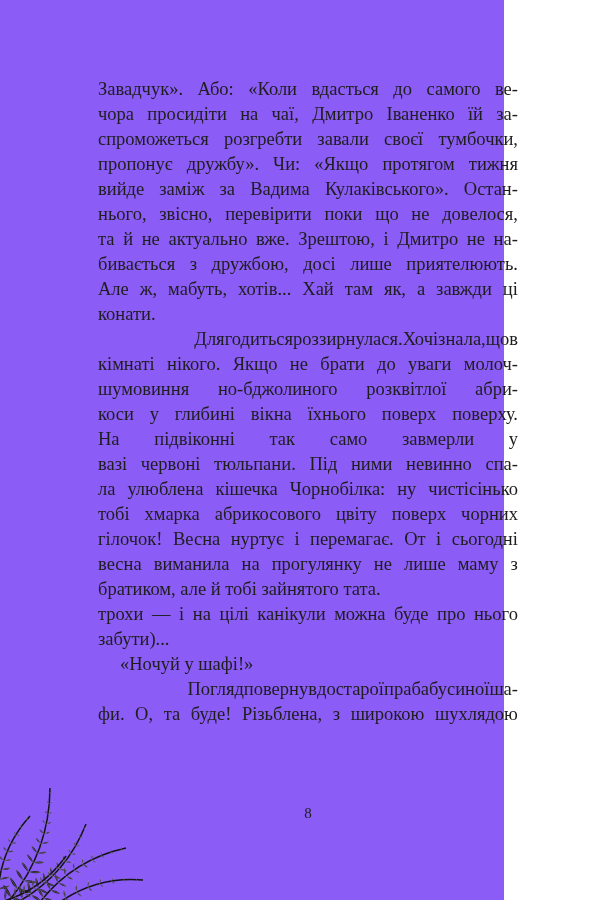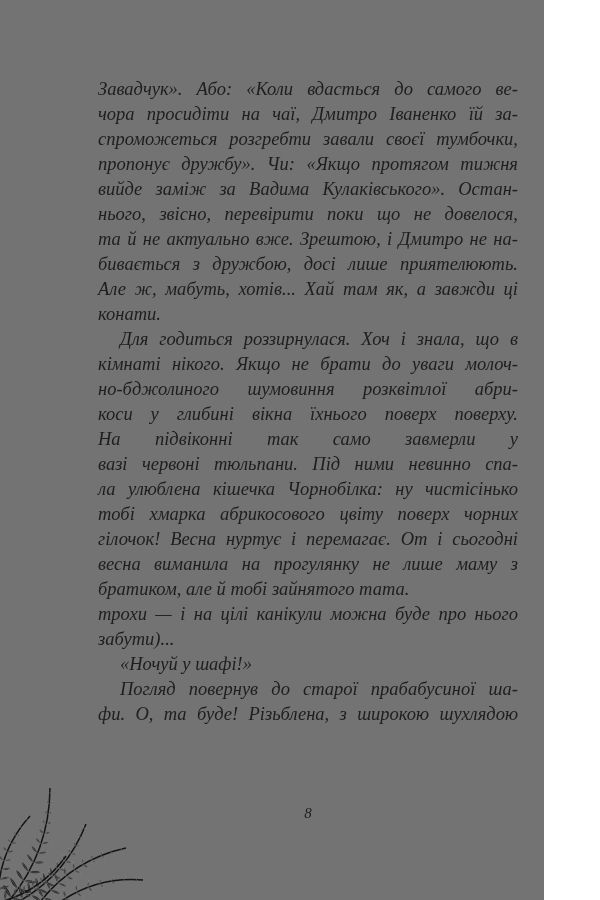--- a/index.html
+++ b/index.html
@@ -3,45 +3,44 @@
 <meta charset="utf-8">
 <style>
   html, body {
     margin: 0; padding: 0;
     width: 600px; height: 900px;
     background: #ffffff;
     overflow: hidden;
   }
   .page {
     position: relative;
-    width: 544px; height: 900px;
-    background: #737373;
+    width: 504px; height: 900px;
+    background: #8b5cf6;
     font-family: "Liberation Serif", "DejaVu Serif", serif;
     color: #1e1e1e;
-    font-style: italic;
   }
   .text-block {
     position: absolute;
     left: 98px; top: 77px;
     width: 420px;
   }
   .para { margin: 0; padding: 0; }
   .line {
     height: 25px;
     line-height: 25px;
     font-size: 18.5px;
     white-space: nowrap;
   }
   .line.just {
     display: flex;
     justify-content: space-between;
   }
   .line.just span { flex: 0 0 auto; }
   .line.plain { text-align: left; }
-  .line.indent { padding-left: 22px; }
+  .line.indent { padding-left: 22px; justify-content: flex-end; }
   .page-number {
     position: absolute;
     left: 98px; top: 805px;
     width: 420px;
     text-align: center;
     font-size: 15px;
     color: #1e1e1e;
   }
   .fern {
     position: absolute;
@@ -156,22 +155,22 @@
           <span>кімнаті</span>
           <span>нікого.</span>
           <span>Якщо</span>
           <span>не</span>
           <span>брати</span>
           <span>до</span>
           <span>уваги</span>
           <span>молоч-</span>
         </div>
         <div class="line just">
+          <span>шумовиння</span>
           <span>но-бджолиного</span>
-          <span>шумовиння</span>
           <span>розквітлої</span>
           <span>абри-</span>
         </div>
         <div class="line just">
           <span>коси</span>
           <span>у</span>
           <span>глибині</span>
           <span>вікна</span>
           <span>їхнього</span>
           <span>поверх</span>

